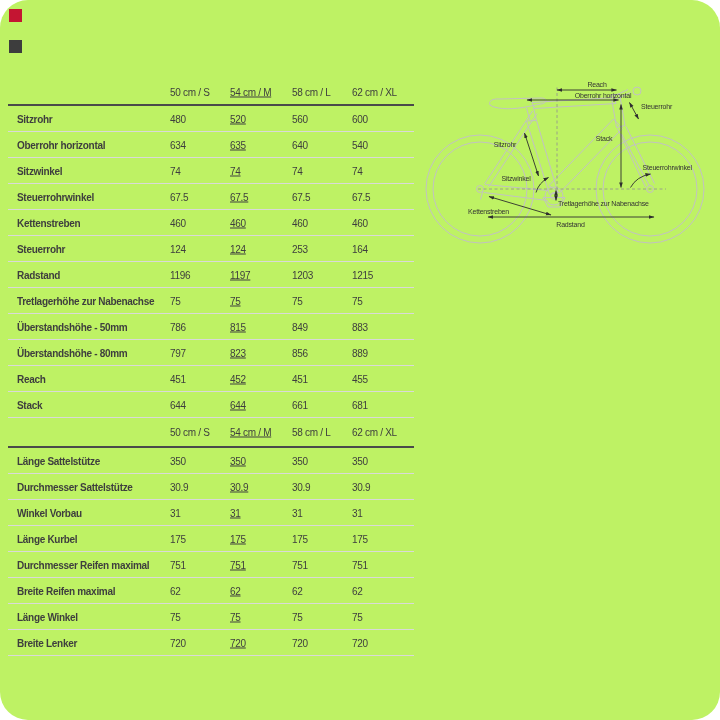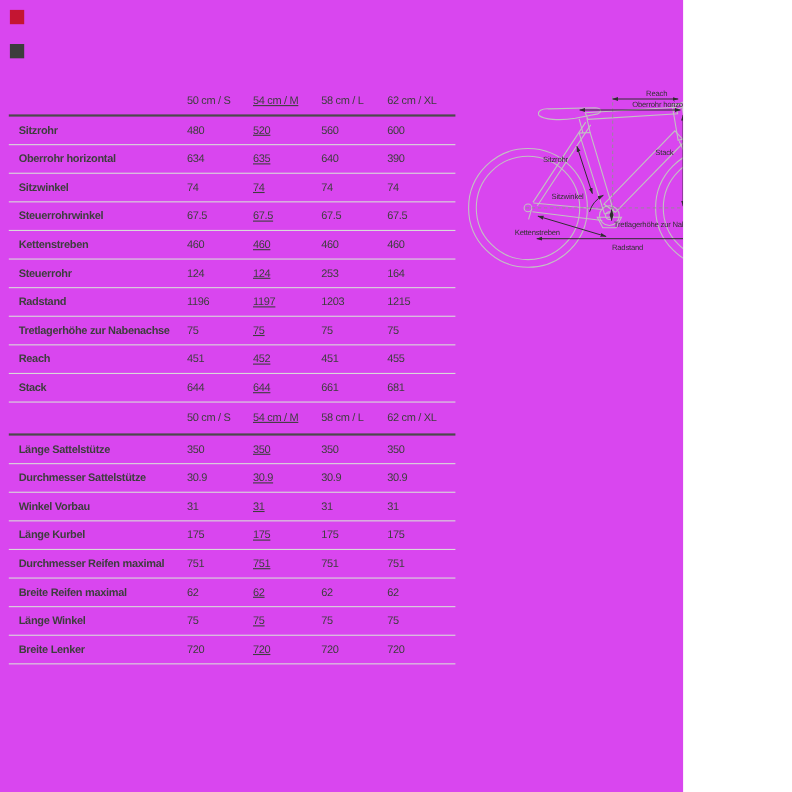--- a/index.html
+++ b/index.html
@@ -1,17 +1,17 @@
 <!DOCTYPE html>
 <html><head>
 <meta charset="utf-8">
 <style>
   html,body{margin:0;padding:0;background:#ffffff;}
-  .page{position:relative;width:621px;height:720px;background:#d946ef;overflow:hidden;
-        font-family:"Liberation Sans", sans-serif;color:#3e3e3e;}
+  .page{position:relative;width:720px;height:720px;background:#bef264;overflow:hidden;
+        font-family:"Liberation Sans", sans-serif;color:#3e3e3e;border-radius:28px;}
   .sq{position:absolute;width:13px;height:13px;}
   .sq.red{left:9px;top:9px;background:#c41532;}
   .sq.dark{left:9px;top:40px;background:#3d3d3d;}
   .geo-table{position:absolute;left:8px;top:80px;width:406px;font-size:10px;letter-spacing:-0.3px;}
   .row{position:relative;height:25px;border-bottom:1px solid #d9d9d9;}
   .row.hrow{height:24px;border-bottom:2px solid #4a4a4a;}
   .row.hrow2{height:28px;border-bottom:2px solid #4a4a4a;}
   .cell{position:absolute;top:50%;transform:translateY(-50%);white-space:nowrap;}
   .lbl{left:9px;font-weight:bold;}
   .v0{left:162px;} .v1{left:222px;text-decoration:underline;} .v2{left:284px;} .v3{left:344px;text-align:right;}
@@ -43,21 +43,21 @@
       <span class="cell v0">480</span>
       <span class="cell v1">520</span>
       <span class="cell v2">560</span>
       <span class="cell v3">600</span>
     </div>
     <div class="row">
       <span class="cell lbl">Oberrohr horizontal</span>
       <span class="cell v0">634</span>
       <span class="cell v1">635</span>
       <span class="cell v2">640</span>
-      <span class="cell v3">390</span>
+      <span class="cell v3">540</span>
     </div>
     <div class="row">
       <span class="cell lbl">Sitzwinkel</span>
       <span class="cell v0">74</span>
       <span class="cell v1">74</span>
       <span class="cell v2">74</span>
       <span class="cell v3">74</span>
     </div>
     <div class="row">
       <span class="cell lbl">Steuerrohrwinkel</span>
@@ -86,20 +86,34 @@
       <span class="cell v1">1197</span>
       <span class="cell v2">1203</span>
       <span class="cell v3">1215</span>
     </div>
     <div class="row">
       <span class="cell lbl">Tretlagerhöhe zur Nabenachse</span>
       <span class="cell v0">75</span>
       <span class="cell v1">75</span>
       <span class="cell v2">75</span>
       <span class="cell v3">75</span>
+    </div>
+    <div class="row">
+      <span class="cell lbl">Überstandshöhe - 50mm</span>
+      <span class="cell v0">786</span>
+      <span class="cell v1">815</span>
+      <span class="cell v2">849</span>
+      <span class="cell v3">883</span>
+    </div>
+    <div class="row">
+      <span class="cell lbl">Überstandshöhe - 80mm</span>
+      <span class="cell v0">797</span>
+      <span class="cell v1">823</span>
+      <span class="cell v2">856</span>
+      <span class="cell v3">889</span>
     </div>
     <div class="row">
       <span class="cell lbl">Reach</span>
       <span class="cell v0">451</span>
       <span class="cell v1">452</span>
       <span class="cell v2">451</span>
       <span class="cell v3">455</span>
     </div>
     <div class="row">
       <span class="cell lbl">Stack</span>

